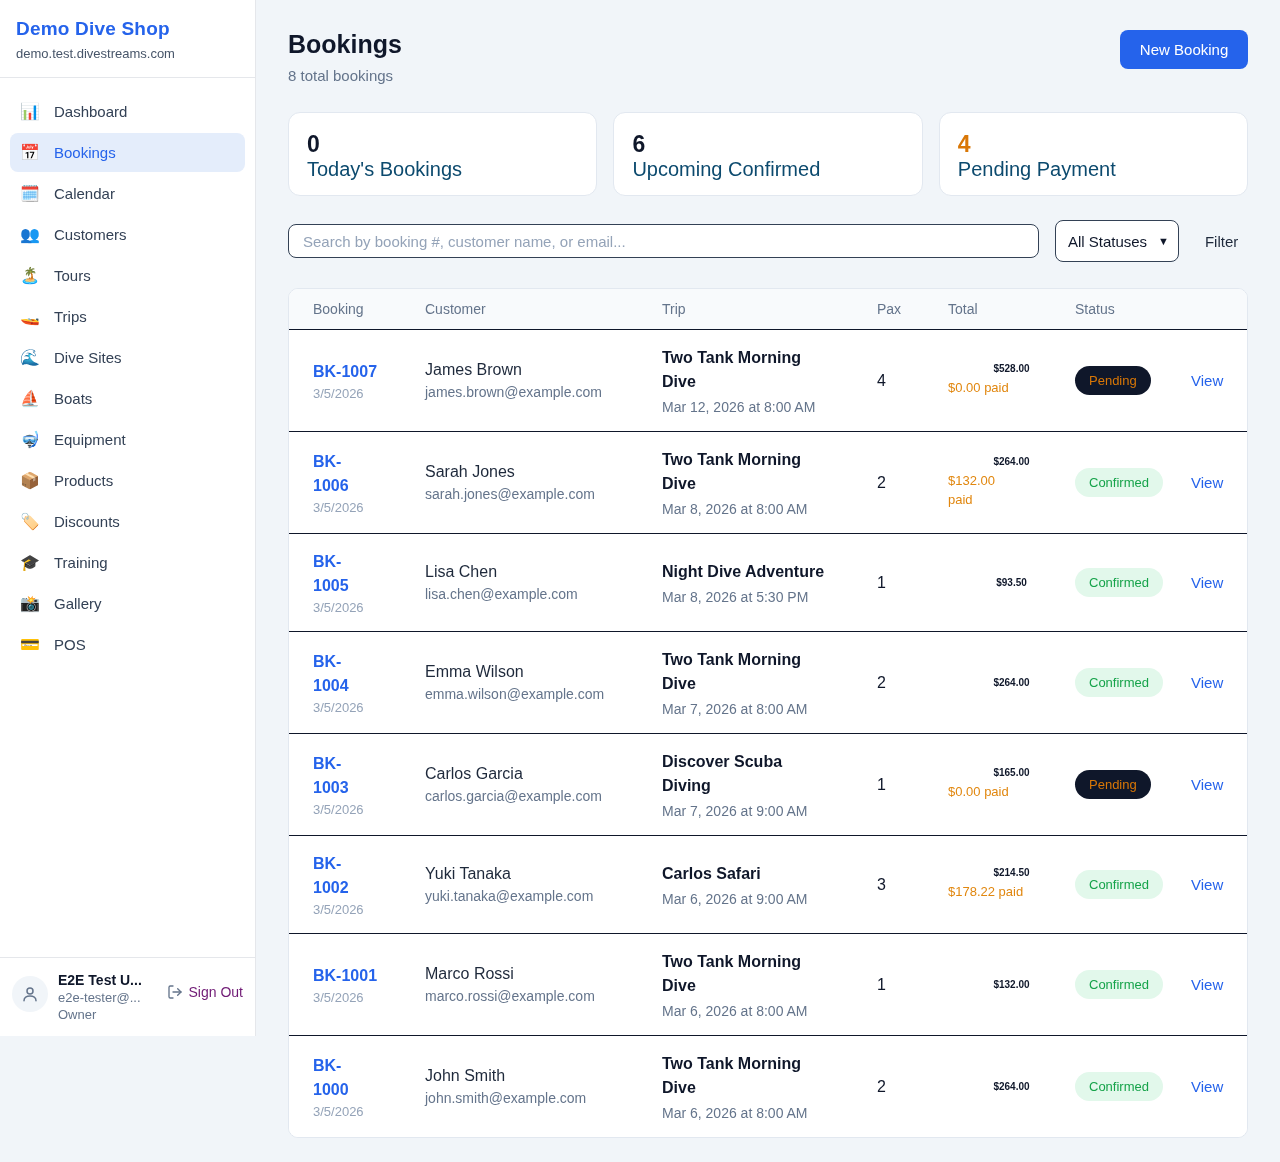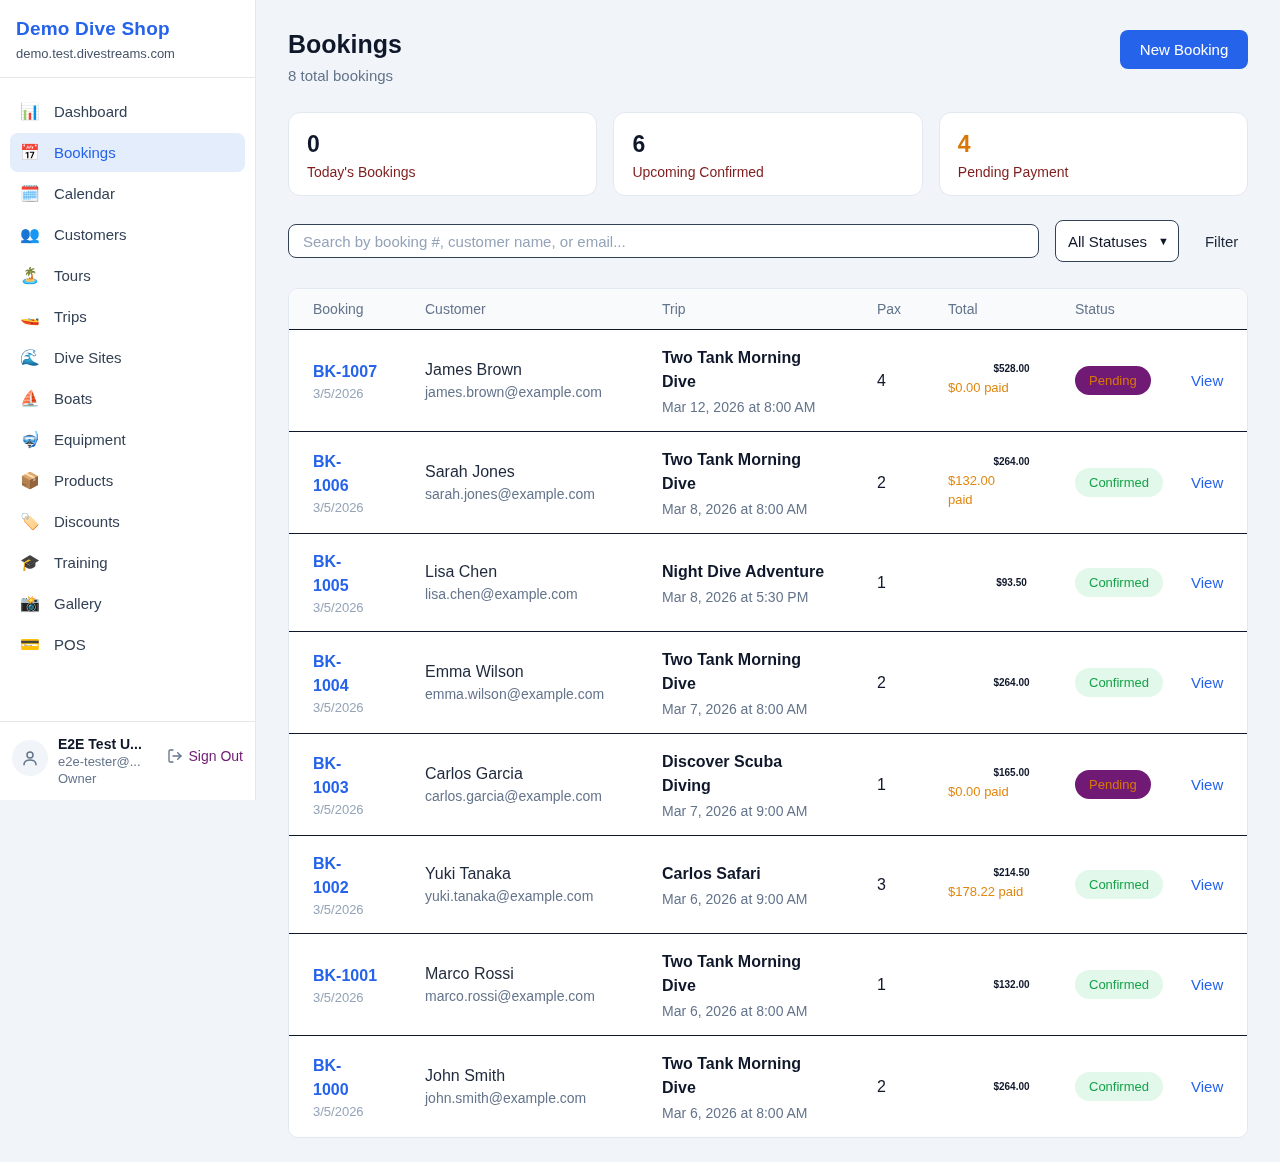--- a/index.html
+++ b/index.html
@@ -7,21 +7,21 @@
   body {
     font-family:"Liberation Sans", sans-serif;
     background:#f1f5f9;
     color:#0f172a;
     overflow:hidden;
   }
   .app { display:flex; align-items:flex-start; width:1280px; }
 
   
   .sidebar {
-    width:256px; height:800px; background:#ffffff;
+    width:256px; height:1036px; background:#ffffff;
     border-right:1px solid #e5e7eb;
     display:flex; flex-direction:column; flex-shrink:0;
   }
   .shop-header { padding:18px 16px 16px 16px; border-bottom:1px solid #e5e7eb; }
   .shop-name { color:#2563eb; font-size:19px; font-weight:bold; letter-spacing:.2px; }
   .shop-domain { color:#475569; font-size:13px; margin-top:6px; }
   .nav { padding:12px 8px 0 8px; }
   .nav-item {
     display:flex; align-items:center; gap:14px;
     padding:10px 10px; margin:2px 2px; border-radius:8px;
@@ -56,21 +56,21 @@
     font-family:"Liberation Sans", sans-serif;
   }
 
   .stats { display:grid; grid-template-columns:1fr 1fr 1fr; gap:16px; margin-top:28px; }
   .stat-card {
     background:#fff; border:1px solid #e2e8f0; border-radius:12px;
     padding:18px 18px; height:84px;
   }
   .stat-value { font-size:23px; font-weight:bold; color:#0f172a; }
   .stat-value.orange { color:#d97706; }
-  .stat-label { font-size:14px; color:#7f1d1d; margin-top:6px; }
+  .stat-label { font-size:20px; color:#0c4a6e; }
 
   .filter-row { display:flex; align-items:center; gap:16px; margin-top:24px; }
   .search-input {
     flex:1; height:34px; border:1px solid #334155; border-radius:8px;
     padding:0 14px; font-size:15px; color:#0f172a; background:#fff;
     font-family:"Liberation Sans", sans-serif;
   }
   .search-input::placeholder { color:#94a3b8; }
   .select-wrap { position:relative; }
   .status-select {
@@ -111,21 +111,21 @@
   .trip-name { font-size:16px; font-weight:600; color:#0f172a; white-space:pre-line; line-height:1.5; }
   .trip-date { font-size:14px; color:#64748b; margin-top:5px; }
   .pax { font-size:16px; color:#0f172a; }
   .total { font-size:10px; font-weight:bold; color:#0f172a;text-align:center; }
   .paid { font-size:13px; color:#e1870f; margin-top:5px; white-space:pre-line; line-height:1.45; }
   .paid:empty { display:none; }
   .badge {
     display:inline-block; font-size:13px; font-weight:500;
     padding:7px 14px; border-radius:999px;
   }
-  .badge.pending { background:#701a75; color:#d97706; }
+  .badge.pending { background:#0f172a; color:#d97706; }
   .badge.confirmed { background:#e2f8eb; color:#16a34a; }
   .view-link { color:#2563eb; font-size:15px; font-weight:500; cursor:pointer; }
 </style>
 </head>
 <body>
 
 <div class="app">
 
   <aside class="sidebar">
     <div class="shop-header">

